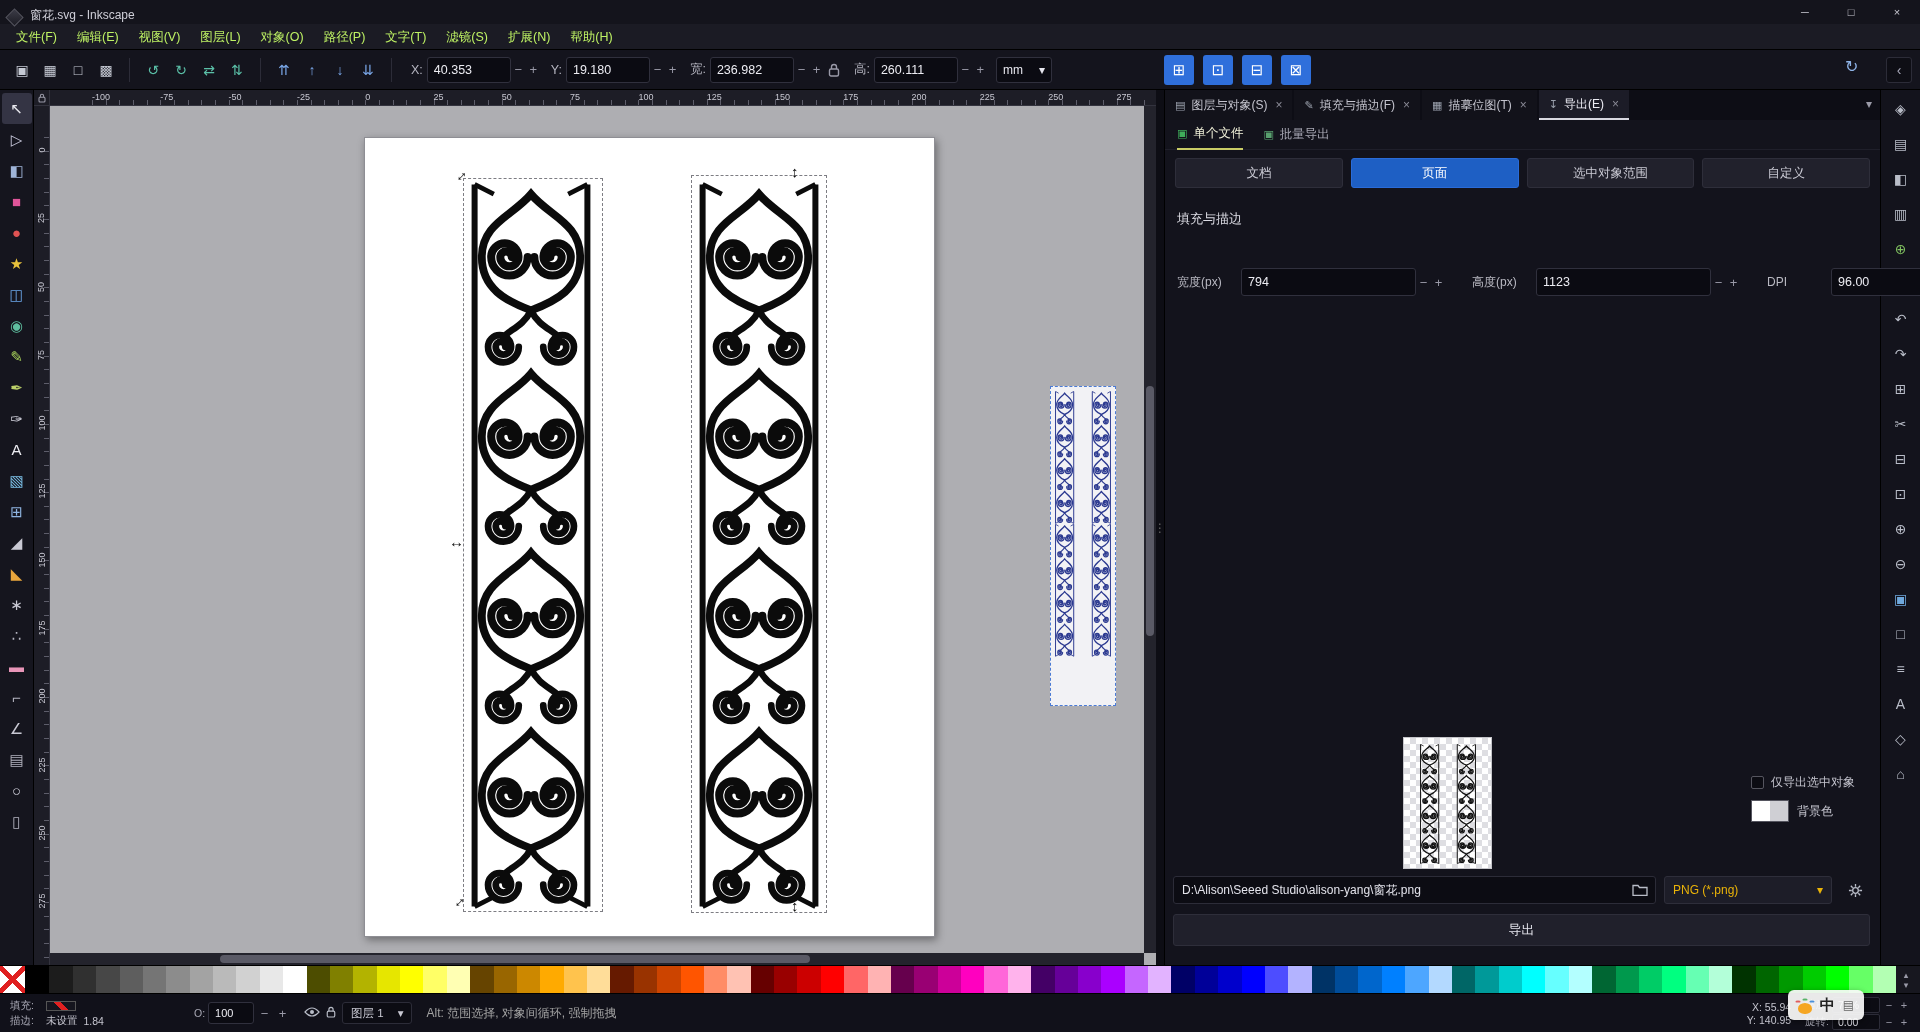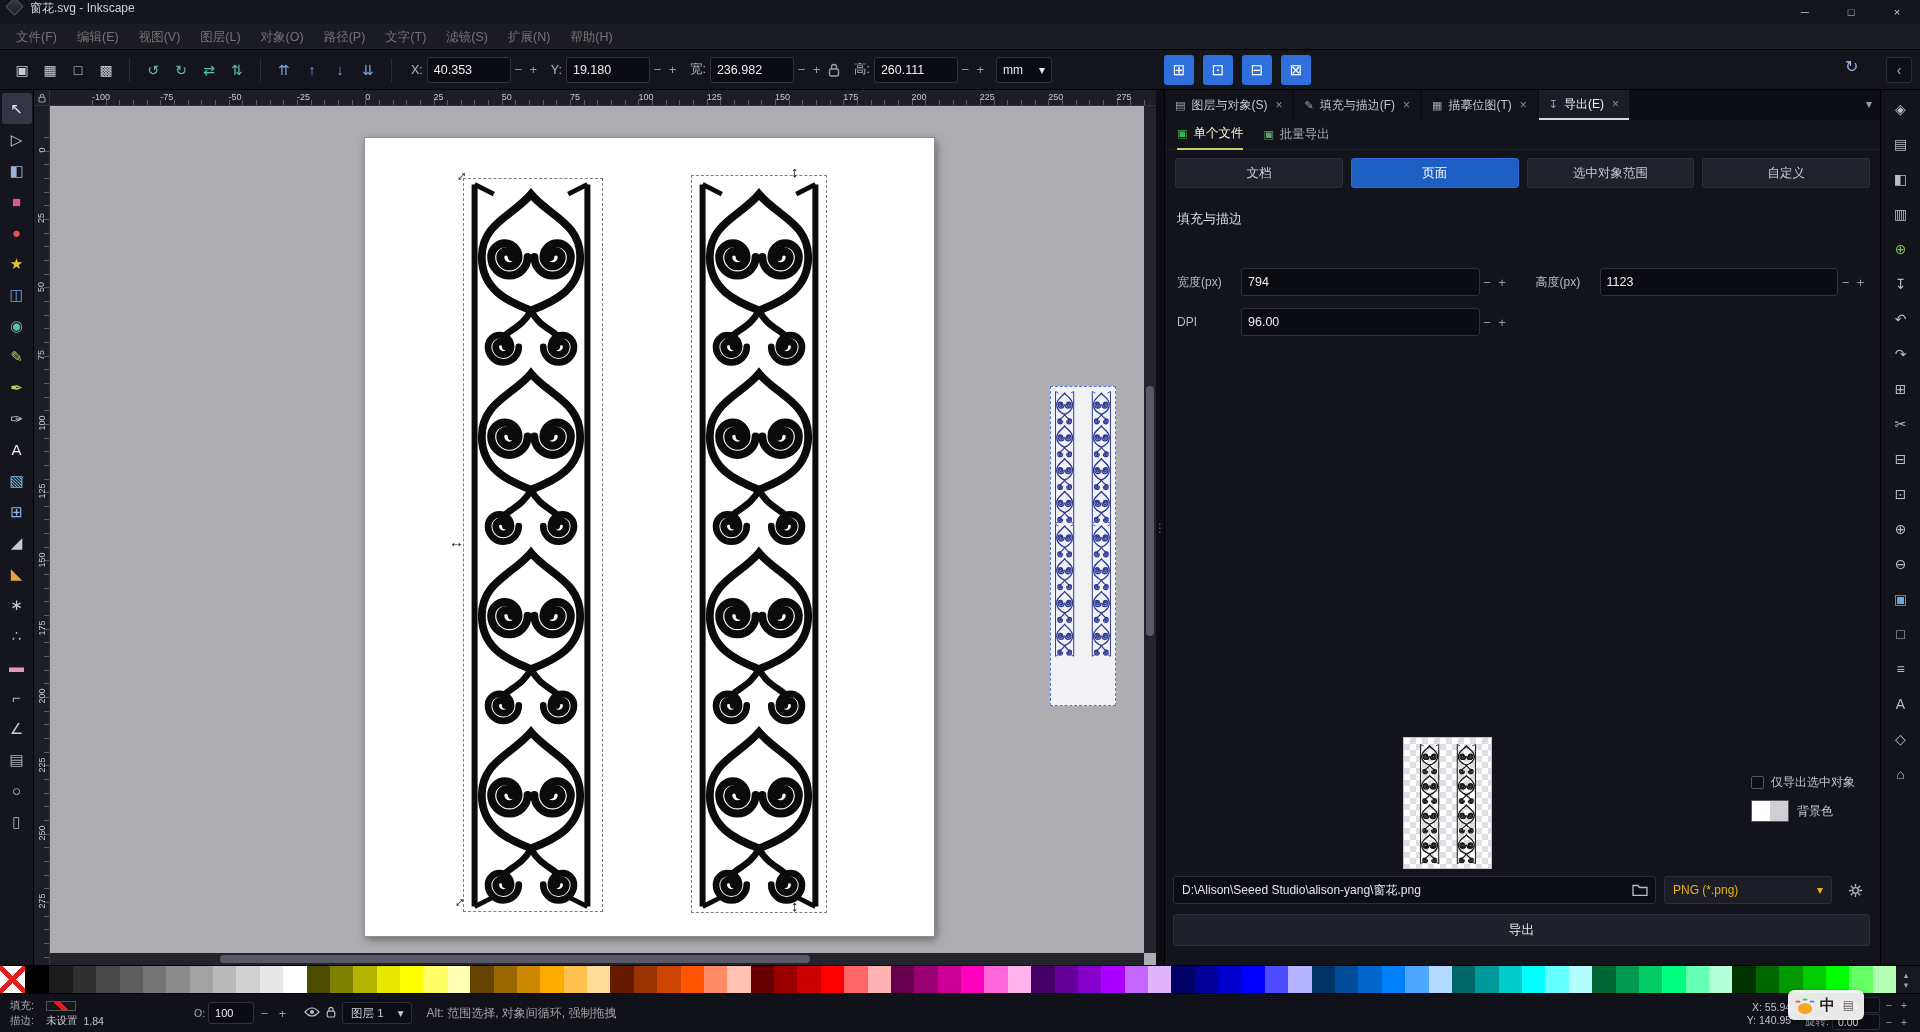--- a/index.html
+++ b/index.html
@@ -1,28 +1,28 @@
 <!DOCTYPE html>
 <html style="--accent: #2f6fdb; --accent-dark: #1e5fc4; --ornament-color: #0b0b0b; --preview-object-color: #2b3990; --canvas-bg: #aeaeb2; --page-bg: #ffffff;"><head>
 <meta charset="utf-8">
 <style>
   * { margin:0; padding:0; box-sizing:border-box; cursor:default; user-select:none; }
   html,body { width:1920px; height:1032px; overflow:hidden; background:#0e0e15;
     font-family:"Liberation Sans","DejaVu Sans",sans-serif; color:#d6d6de; }
   #app { width:1920px; height:1032px; display:flex; flex-direction:column; }
 
   
-  .titlebar { height:24px; background:#14141c; display:flex; align-items:flex-start; padding-left:8px; font-size:12px; color:#cfcfd8; }
+  .titlebar { height:24px; background:#14141c; display:flex; align-items:flex-end; padding-left:8px; font-size:12px; color:#cfcfd8; }
   .app-icon { width:13px; height:13px; background:linear-gradient(135deg,#3b3b46,#1c1c24); border:1px solid #55555f; transform:rotate(45deg); margin-right:9px; }
   .win-controls { margin-left:auto; display:flex; height:24px; }
   .win-btn { width:46px; height:24px; display:flex; align-items:center; justify-content:center; font-size:11px; color:#c9c9d2; }
 
   
   .menubar { height:26px; background:#1b1b24; display:flex; align-items:center; padding-left:6px; border-bottom:1px solid #000; }
-  .menu-item { padding:0 10px; font-size:12.5px; color:#737373; line-height:26px; }
+  .menu-item { padding:0 10px; font-size:12.5px; color:#bef264; line-height:26px; }
 
   
   .toolbar { height:40px; background:#14141d; border-bottom:1px solid #000; display:flex; align-items:center; padding:0 8px; position:relative; }
   .icon-btn { width:26px; height:26px; margin:0 1px; border-radius:3px; display:flex; align-items:center; justify-content:center; font-size:14px; color:#c6cad4; }
   .sep { width:1px; height:24px; background:#2c2c38; margin:0 9px; }
   .tlabel { color:#b5b5c0; font-size:12.5px; margin:0 4px 0 10px; white-space:nowrap; }
   .tfield { width:84px; height:26px; background:#0b0b12; border:1px solid #30303d; border-radius:3px; color:#ececf2; font-size:12.5px; padding:0 6px; outline:none; }
   .sbtn { width:15px; height:24px; display:flex; align-items:center; justify-content:center; color:#9a9aa8; font-size:13px; }
   .unit-select { width:56px; height:26px; background:#0b0b12; border:1px solid #30303d; border-radius:3px; display:flex; align-items:center; justify-content:space-between; padding:0 6px; font-size:12px; color:#e6e6ee; margin-left:8px; }
   .lock-ratio { margin:0 4px; display:flex; align-items:center; }
@@ -82,21 +82,21 @@
   .modes { height:30px; display:flex; align-items:center; gap:20px; padding-left:12px; border-bottom:1px solid #1f1f2a; }
   .mode { display:flex; align-items:center; gap:6px; font-size:12.5px; color:#a8a8b4; height:30px; }
   .mode.active { color:#f0f0d8; border-bottom:2px solid #c9cc66; }
   .mode-icon { font-size:11px; }
 
   .ranges { display:flex; gap:8px; padding:8px 10px; }
   .range-btn { flex:1; height:30px; background:#21212c; border:1px solid #2e2e3a; border-radius:3px; color:#ccccd6; font-size:12.5px; font-family:inherit; }
   .range-btn.active { background:var(--accent-dark,#1e5fc4); border-color:#2a6bd8; color:#fff; }
 
   .section-label { margin:14px 12px 8px; font-size:13px; color:#dcdce4; }
-  .size-grid { display:grid; grid-template-columns:1fr 1fr; gap:12px 26px; padding:0 12px;margin-top:40px; }
+  .size-grid { display:grid; grid-template-columns:1fr 1fr 1fr 1fr; gap:12px 26px; padding:0 12px;margin-top:40px; }
   .spinfield { display:flex; align-items:center; }
   .spinfield .flabel { width:64px; font-size:12px; color:#b9b9c2; flex:none; }
   .spinfield .tfield { flex:1; width:auto; height:28px; }
 
   .preview-thumb { position:absolute; left:238px; top:647px; width:89px; height:132px; border:1px solid #c5c5ca; background:#fff;
      background-image:conic-gradient(#dedee2 0 25%,#ffffff 0 50%,#dedee2 0 75%,#ffffff 0); background-size:12px 12px; }
   .preview-thumb svg { position:absolute; left:15px; top:6px; width:58px; height:120px; color:#111; }
 
   .only-selected { position:absolute; left:586px; top:684px; display:flex; align-items:center; gap:7px; font-size:12px; color:#c4c4ce; }
   .checkbox { width:13px; height:13px; border:1px solid #55555f; background:#0c0c13; border-radius:2px; }

